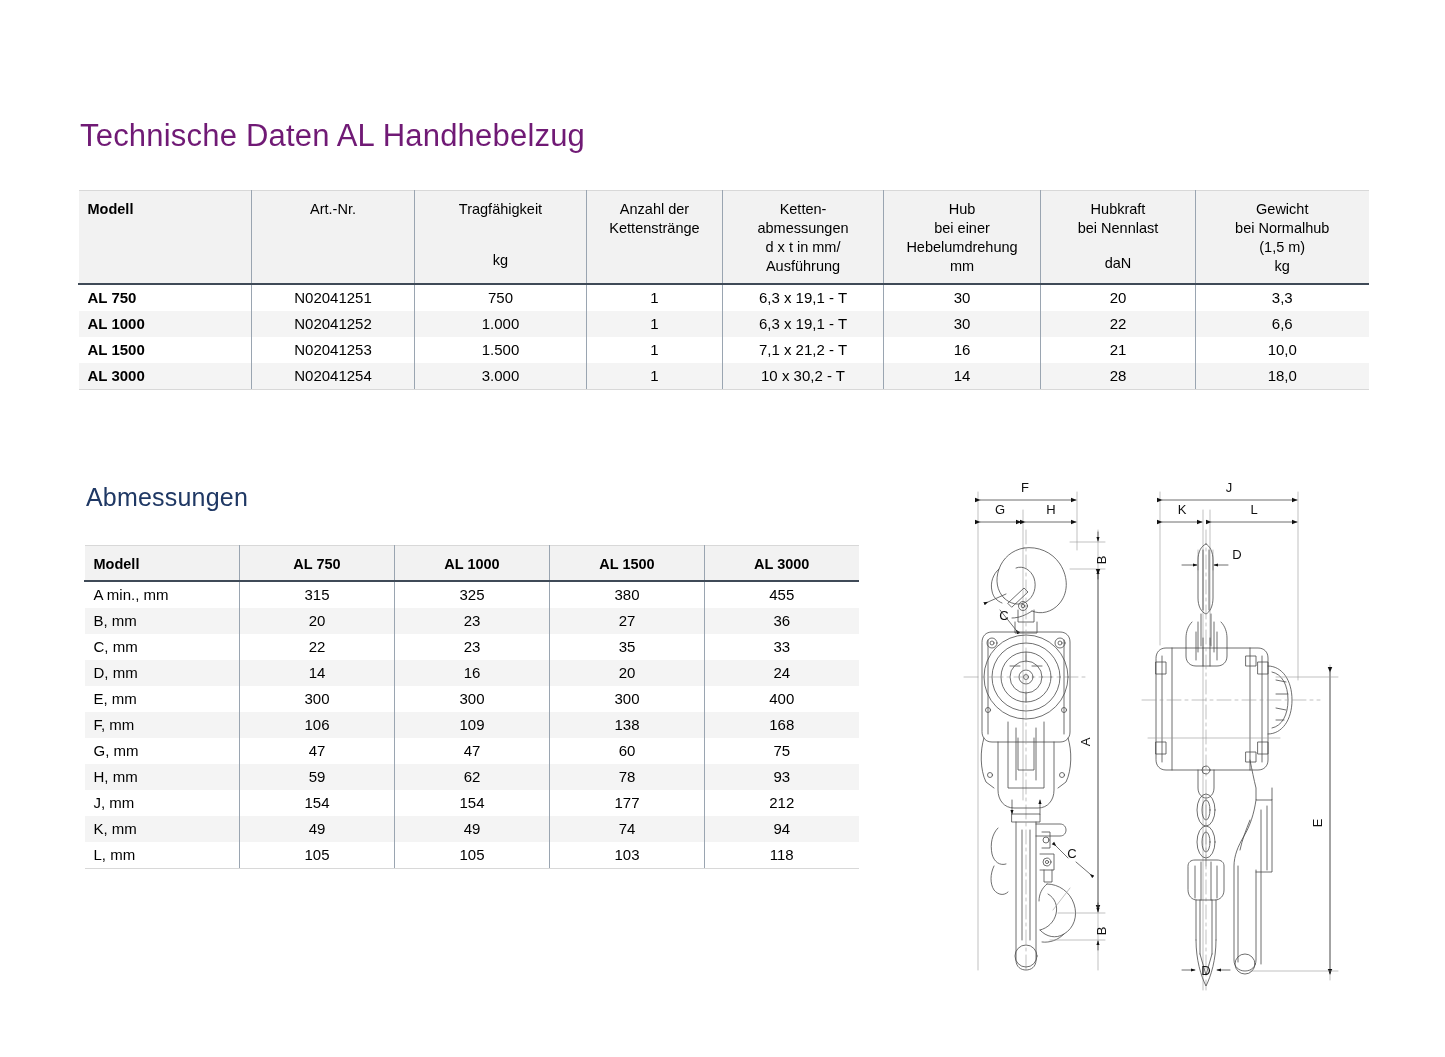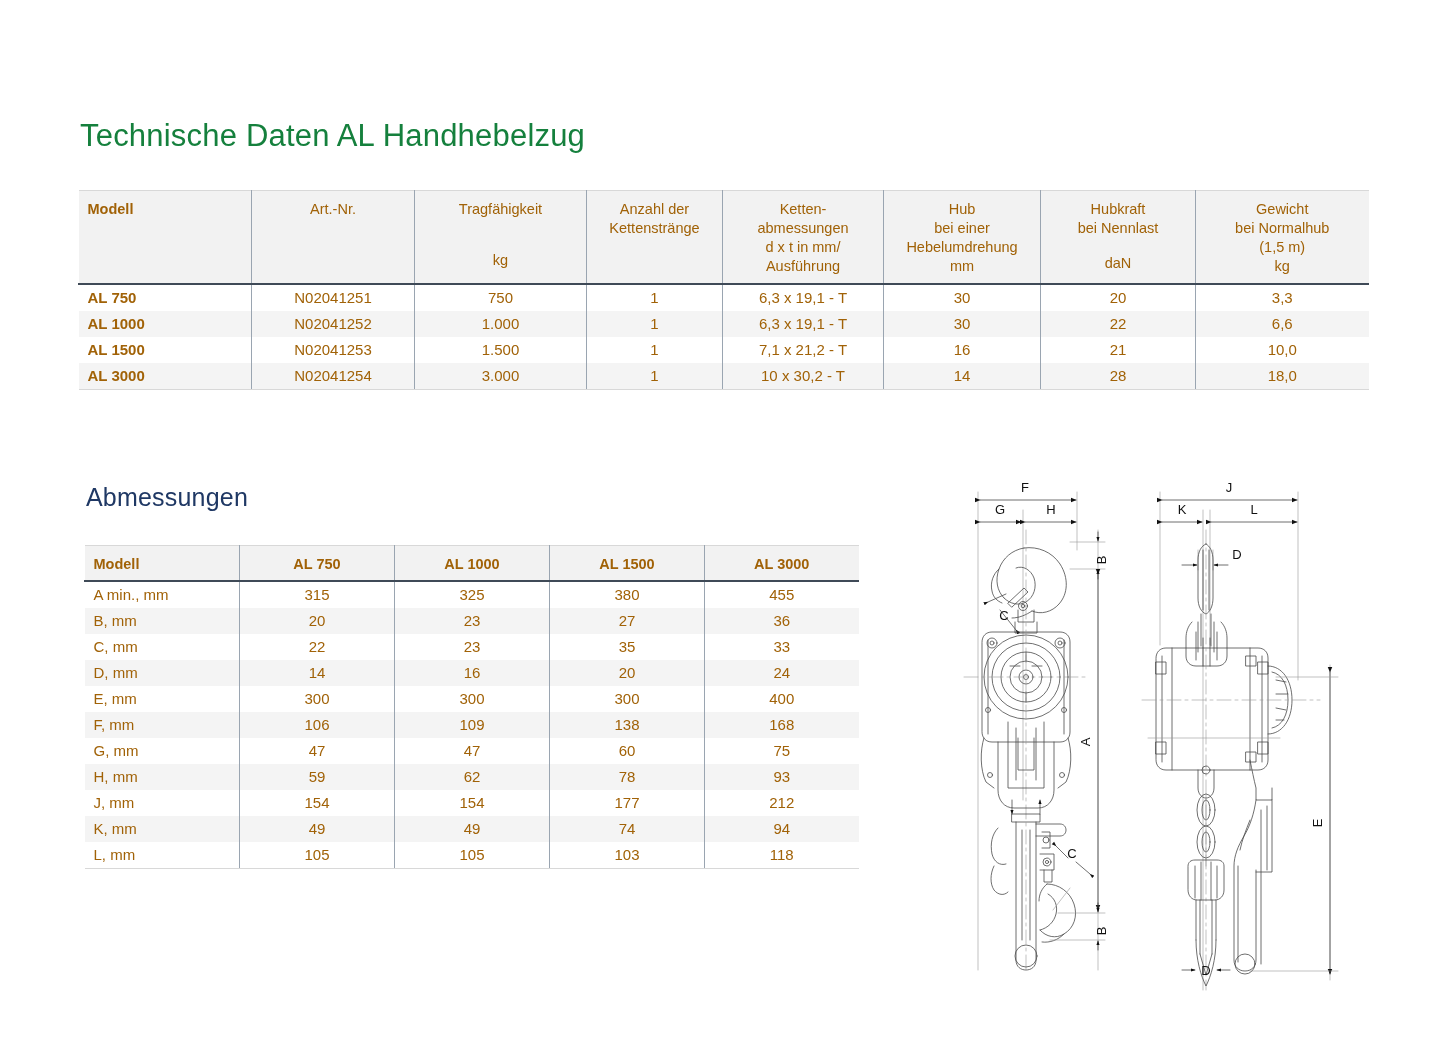--- a/index.html
+++ b/index.html
@@ -14,41 +14,41 @@
     color: #1a1a1a;
     overflow: hidden;
   }
 
   
   .page-title {
     position: absolute;
     left: 80px; top: 118px;
     font-size: 31px;
     font-weight: 400;
-    color: #15803d;
+    color: #701a75;
     letter-spacing: 0.2px;
     white-space: nowrap;
   }
   .section-title {
     position: absolute;
     left: 86px; top: 483px;
     font-size: 25px;
     font-weight: 400;
     color: #1f3864;
     letter-spacing: 0.2px;
     white-space: nowrap;
   }
 
   
   .tbl {
     position: absolute;
     border-collapse: collapse;
     table-layout: fixed;
     font-size: 14.5px;
-    color: #a16207;
+    color: #000000;
   }
   .tbl td, .tbl th {
     padding: 0;
     margin: 0;
     font-weight: 400;
     vertical-align: middle;
   }
 
   
   .tbl thead th {

